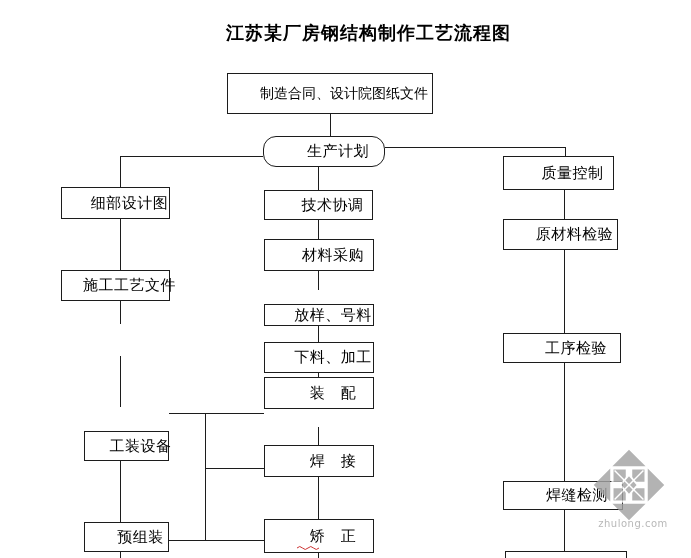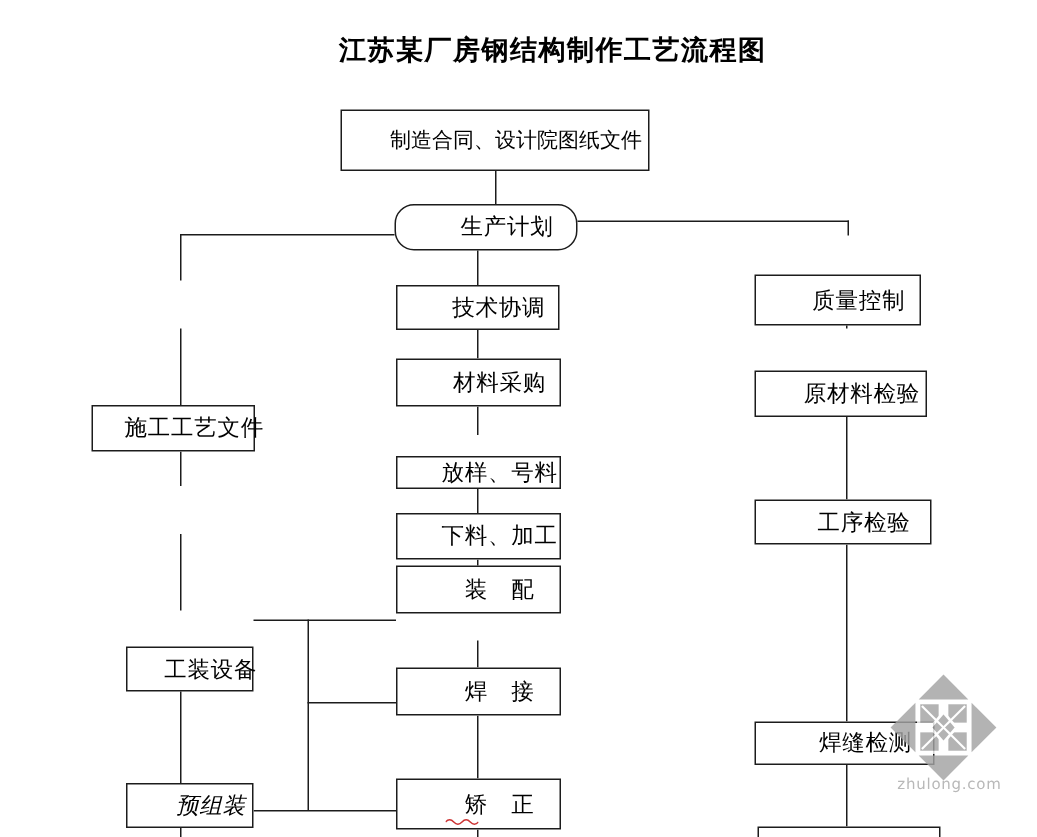--- a/index.html
+++ b/index.html
@@ -33,33 +33,34 @@
 </style>
 </head>
 <body>
 
 <div class="stage">
 
   <div class="title">江苏某厂房钢结构制作工艺流程图</div>
 
   <div class="node small-font" style="left:227px;top:73px;width:206px;height:41px;">制造合同、设计院图纸文件</div>
   <div class="node" style="left:263px;top:136px;width:122px;height:31px;border-radius:13px;">生产计划</div>
-  <div class="node" style="left:503px;top:156px;width:111px;height:34px;margin-top:27px;">质量控制</div>
+  <div class="node" style="left:503px;top:156px;width:111px;height:34px;">质量控制</div>
+  <div class="node" style="left:61px;top:187px;width:109px;height:32px;">细部设计图</div>
   <div class="node" style="left:264px;top:190px;width:109px;height:30px;">技术协调</div>
-  <div class="node" style="left:503px;top:219px;width:115px;height:31px;margin-top:28px;">原材料检验</div>
+  <div class="node" style="left:503px;top:219px;width:115px;height:31px;">原材料检验</div>
   <div class="node" style="left:264px;top:239px;width:110px;height:32px;">材料采购</div>
   <div class="node" style="left:61px;top:270px;width:109px;height:31px;">施工工艺文件</div>
   <div class="node" style="left:264px;top:304px;width:110px;height:22px;">放样、号料</div>
   <div class="node" style="left:264px;top:342px;width:110px;height:31px;">下料、加工</div>
   <div class="node" style="left:503px;top:333px;width:118px;height:30px;">工序检验</div>
   <div class="node" style="left:84px;top:407px;width:85px;height:30px;margin-top:24px;">工装设备</div>
   <div class="node" style="left:264px;top:377px;width:110px;height:32px;">装　配</div>
   <div class="node" style="left:264px;top:445px;width:110px;height:32px;">焊　接</div>
   <div class="node" style="left:503px;top:481px;width:120px;height:29px;">焊缝检测</div>
-  <div class="node" style="left:84px;top:522px;width:85px;height:30px;font-style:italic;">预组装</div>
+  <div class="node" style="left:84px;top:522px;width:85px;height:30px;">预组装</div>
   <div class="node" style="left:264px;top:519px;width:110px;height:34px;">矫　正</div>
   <div class="node" style="left:505px;top:551px;width:122px;height:20px;"></div>
 
   <svg class="squiggle" width="22" height="5">
     <path d="M0,3 Q2.75,0 5.5,3 T11,3 T16.5,3 T22,3" stroke="var(--c-spellRed,#cc3333)" stroke-width="1" fill="none"></path>
   </svg>
 
   <div class="vl" style="left:330px;top:113px;height:23px;"></div>
   <div class="vl" style="left:318px;top:167px;height:23px;"></div>
   <div class="vl" style="left:120px;top:156px;height:31px;"></div>

